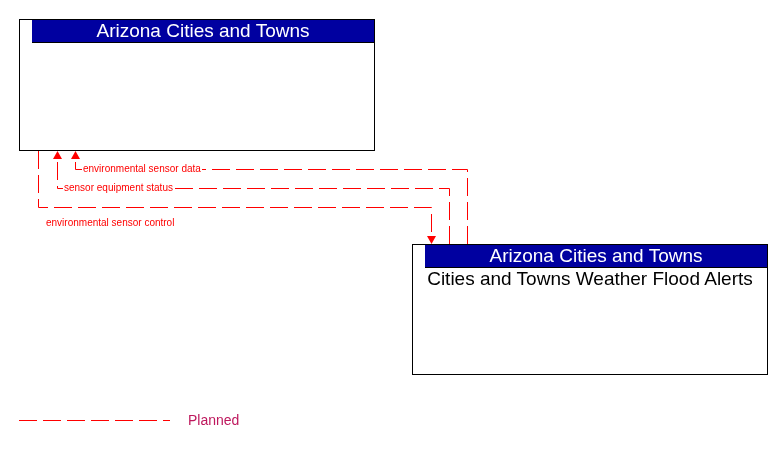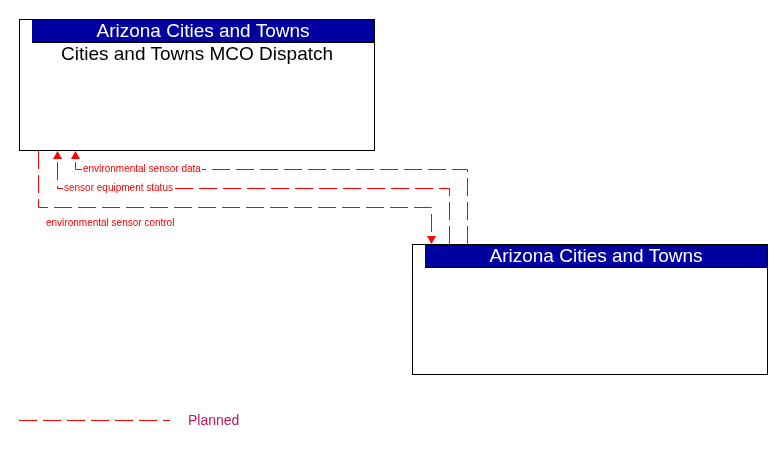--- a/index.html
+++ b/index.html
@@ -9,25 +9,25 @@
   .box-title { color:#000; text-align:center; font-size:19px; line-height:22px; white-space:nowrap; }
   svg.lines { position:absolute; left:0; top:0; }
   .flow-label { position:absolute; color:#ff0000; font-size:10px; line-height:16px; white-space:nowrap; background:#fff; padding:0 1px; }
   .legend-label { position:absolute; color:#be185d; font-size:14px; line-height:16px; }
 </style>
 </head>
 <body>
 
 <div class="box" style="left:19px; top:19px; width:356px; height:132px;">
   <div class="box-header">Arizona Cities and Towns</div>
-  <div class="box-title">Cities and Towns MCO Dispatch</div>
 </div>
 
 <div class="box" style="left:412px; top:244px; width:356px; height:131px;">
   <div class="box-header">Arizona Cities and Towns</div>
+  <div class="box-title">Cities and Towns Weather Flood Alerts</div>
 </div>
 
 <svg class="lines" width="783" height="449">
   <g stroke="#ff0000" stroke-width="1" fill="none">
 
     <path d="M467.5 244 V169.5 H75.5 V158" stroke-dasharray="18 6"></path>
 
     <path d="M449.5 244 V188.5 H57.5 V158" stroke-dasharray="18 6"></path>
 
     <path d="M38.5 151 V207.5 H431.5 V236" stroke-dasharray="18 6"></path>

